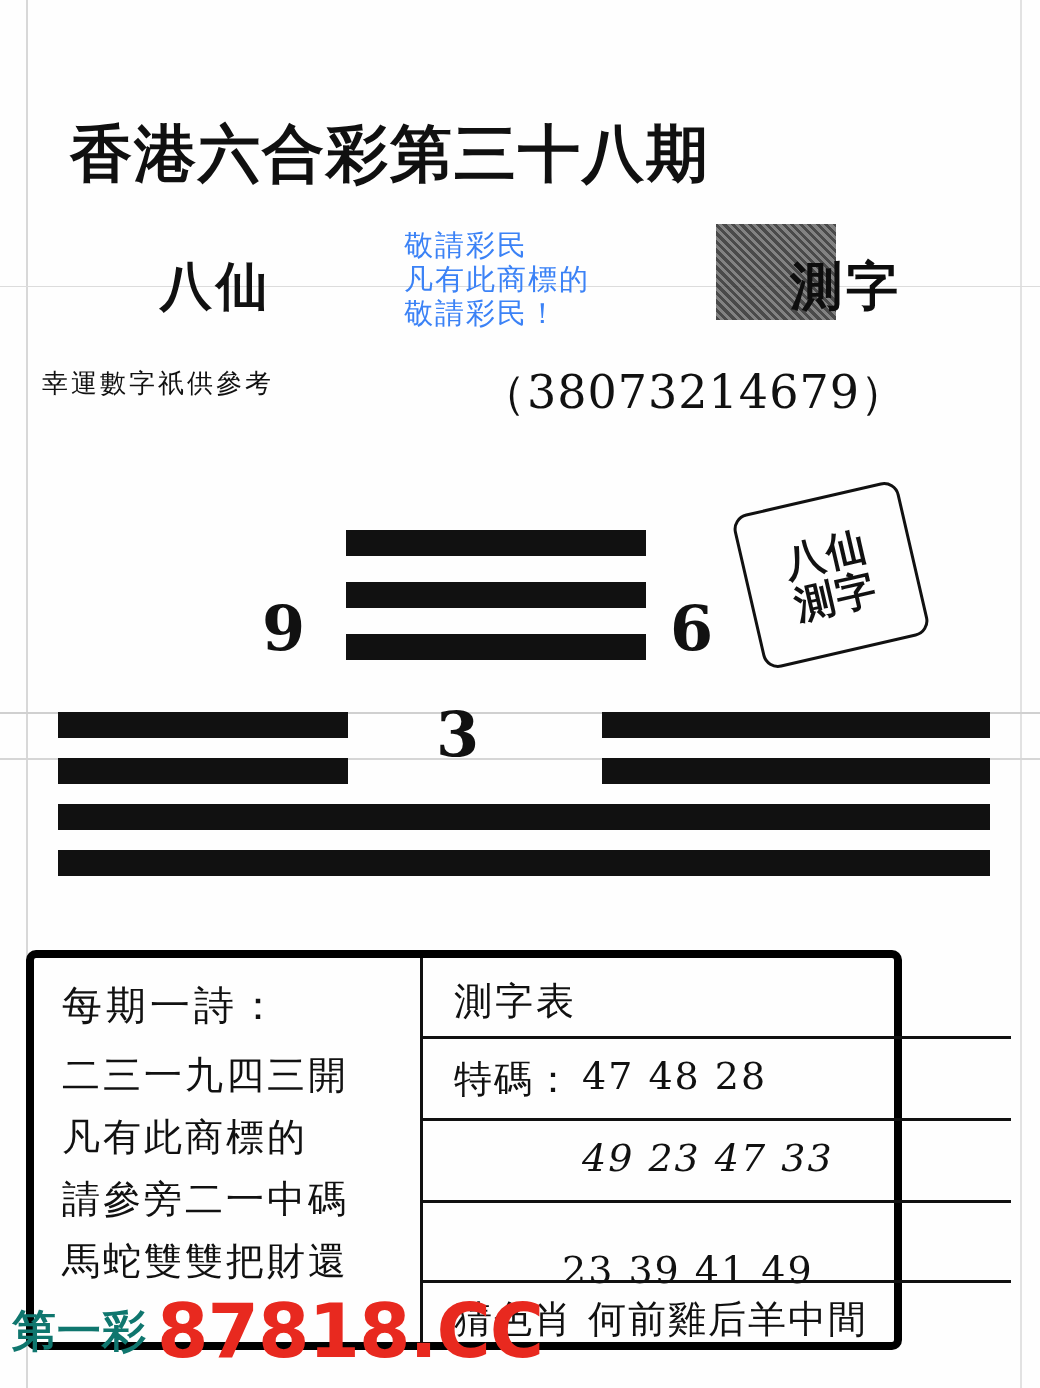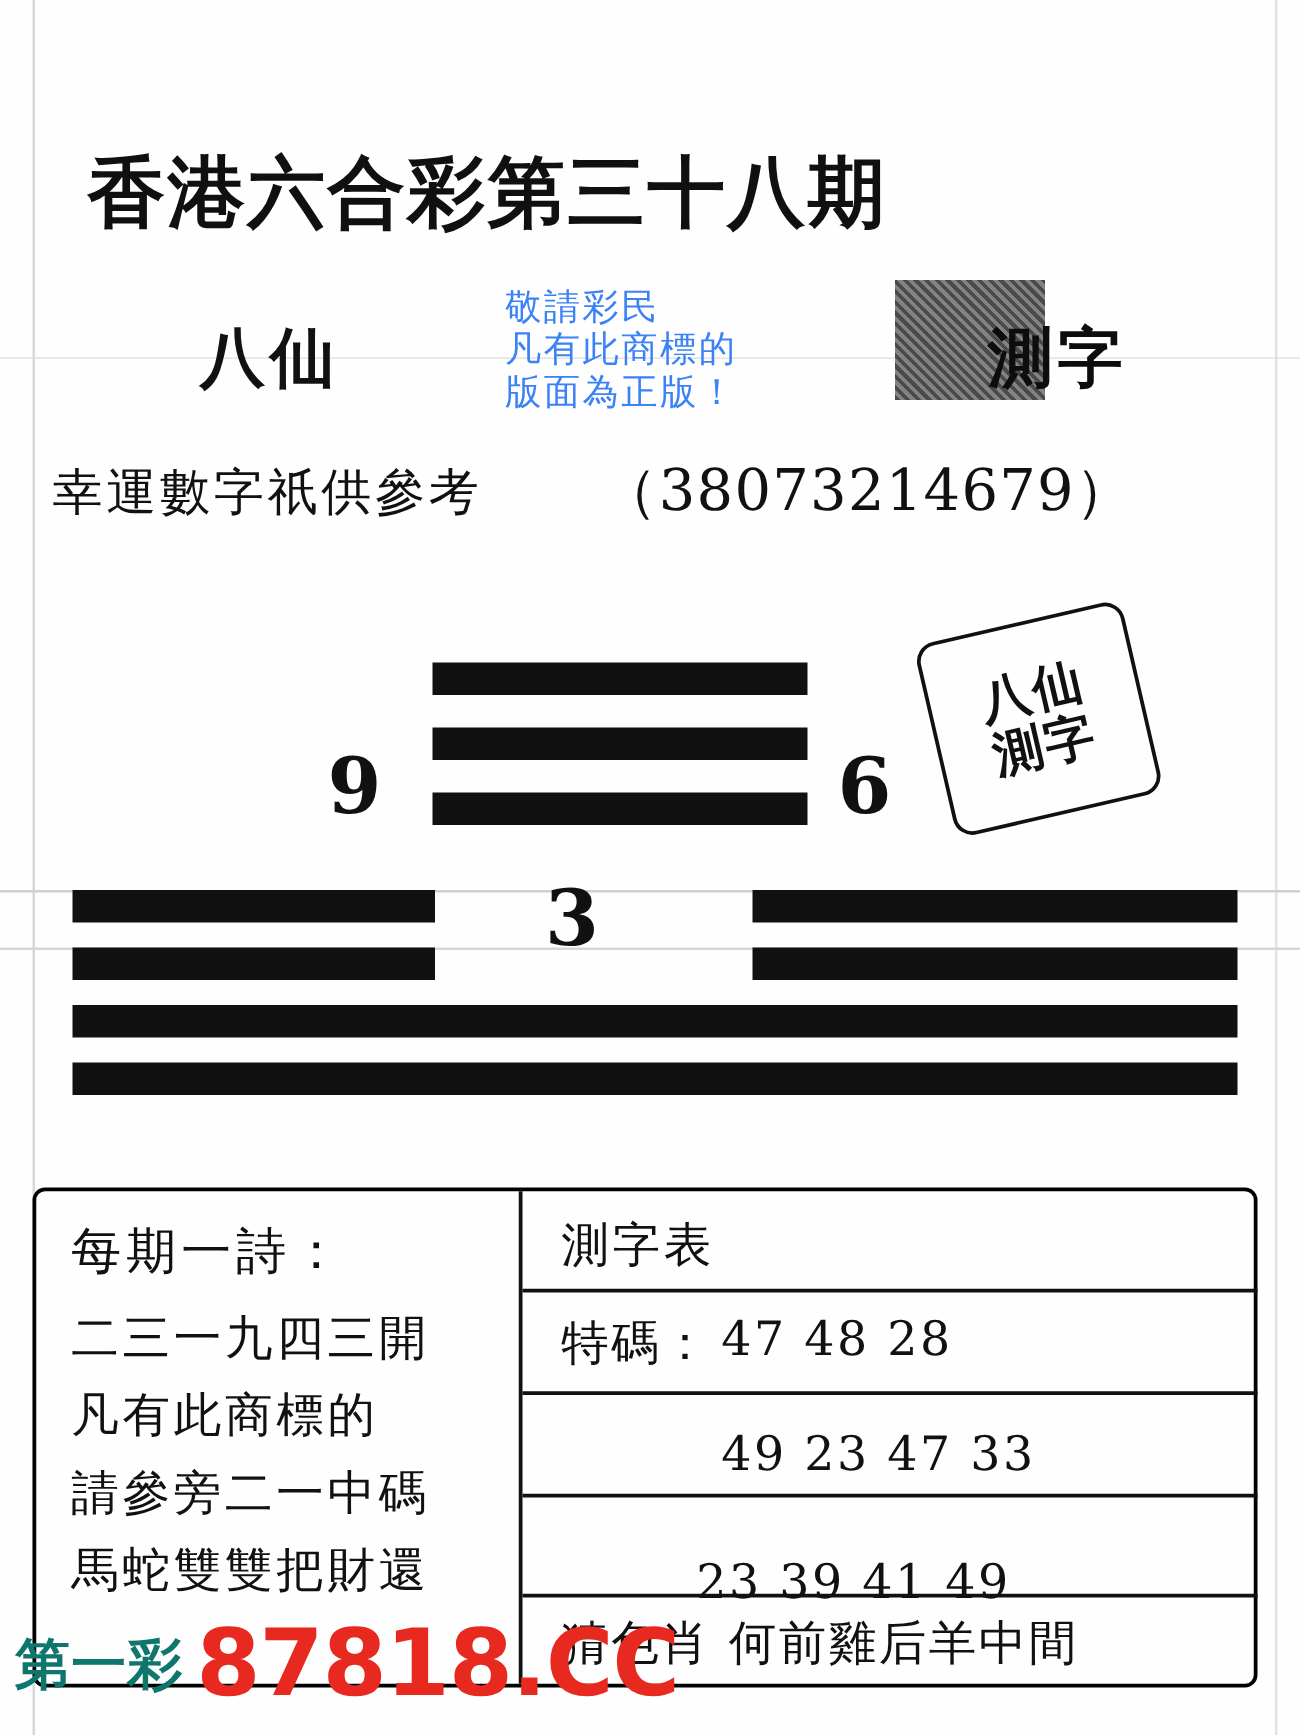--- a/index.html
+++ b/index.html
@@ -101,21 +101,21 @@
     font-size: 52px;
     letter-spacing: 4px;
     color: #0d0d0d;
   }
 
   .lucky-label {
     position: absolute;
     left: 42px;
     top: 366px;
     font-family: "DejaVu Serif", serif;
-    font-size: 40px;
+    font-size: 26px;
     letter-spacing: 3px;
   }
   .lucky-numbers {
     position: absolute;
     left: 480px;
     top: 362px;
     font-family: "DejaVu Serif", serif;
     font-size: 46px;
     letter-spacing: 1px;
   }
@@ -169,23 +169,23 @@
     font-weight: bold;
     line-height: 44px;
     letter-spacing: 2px;
   }
 
   
   .table-box {
     position: absolute;
     left: 26px;
     top: 950px;
-    width: 980px;
+    width: 876px;
     height: 400px;
-    border: 3px solid #000000;
+    border: 8px solid #000000;
     border-radius: 10px;
     box-sizing: border-box;
   }
   .table-vline {
     position: absolute;
     left: 386px;
     top: 0;
     width: 3px;
     height: 100%;
     background: #111;
@@ -267,21 +267,21 @@
   <div class="scan-line-h2"></div>
   <div class="scan-line-h3"></div>
 
   <div class="title">香港六合彩第三十八期</div>
 
   <div class="subtitle-left">八仙</div>
 
   <div class="notice">
     <div>敬請彩民</div>
     <div>凡有此商標的</div>
-    <div>版面為正版！</div>
+    <div>敬請彩民！</div>
   </div>
 
   <div class="logo-blot"></div>
   <div class="brand-right">測字</div>
 
   <div class="lucky-label">幸運數字祇供參考</div>
   <div class="lucky-numbers">（38073214679）</div>
 
   <div class="hex">
     <div class="bar solid-top" style="top:0px;"></div>
@@ -320,21 +320,21 @@
       <div>馬蛇雙雙把財還</div>
     </div>
 
     <div class="right-head">測字表</div>
 
     <div class="rrow" style="top:78px;"></div>
     <div class="rrow-text" style="left:420px; top:96px;">特碼：</div>
     <div class="rrow-text" style="left:548px; top:96px;">47  48    28</div>
 
     <div class="rrow" style="top:160px;"></div>
-    <div class="rrow-text" style="left:548px; top:188px;">49  23    47  33</div>
+    <div class="rrow-text" style="left:548px; top:178px;font-style:italic;">49  23    47  33</div>
 
     <div class="rrow" style="top:242px;"></div>
     <div class="rrow-text" style="left:420px; top:258px;"></div>
     <div class="rrow-text" style="left:528px; top:258px;margin-top:32px;">23   39  41  49</div>
 
     <div class="rrow" style="top:322px;"></div>
     <div class="rrow-text" style="left:420px; top:336px;"></div>
     <div class="rrow-text" style="left:420px; top:336px;">猜色肖  何前雞后羊中間</div>
   </div>
 

